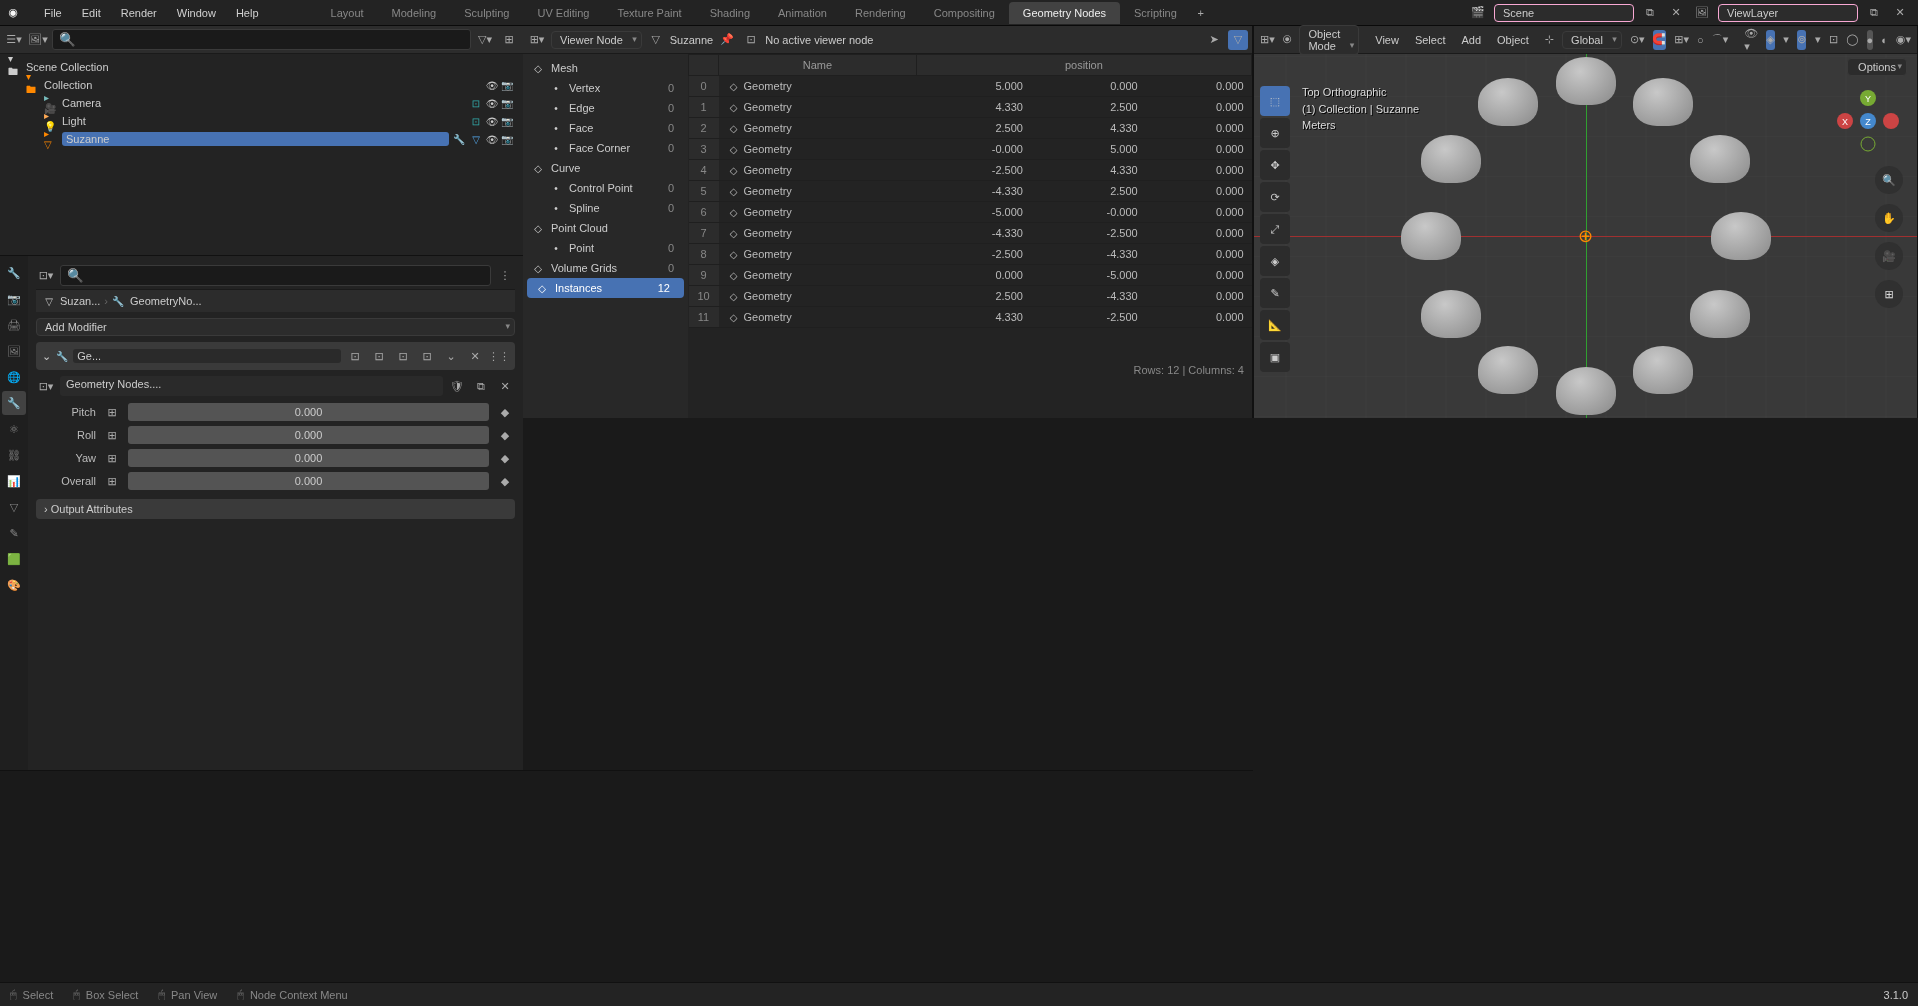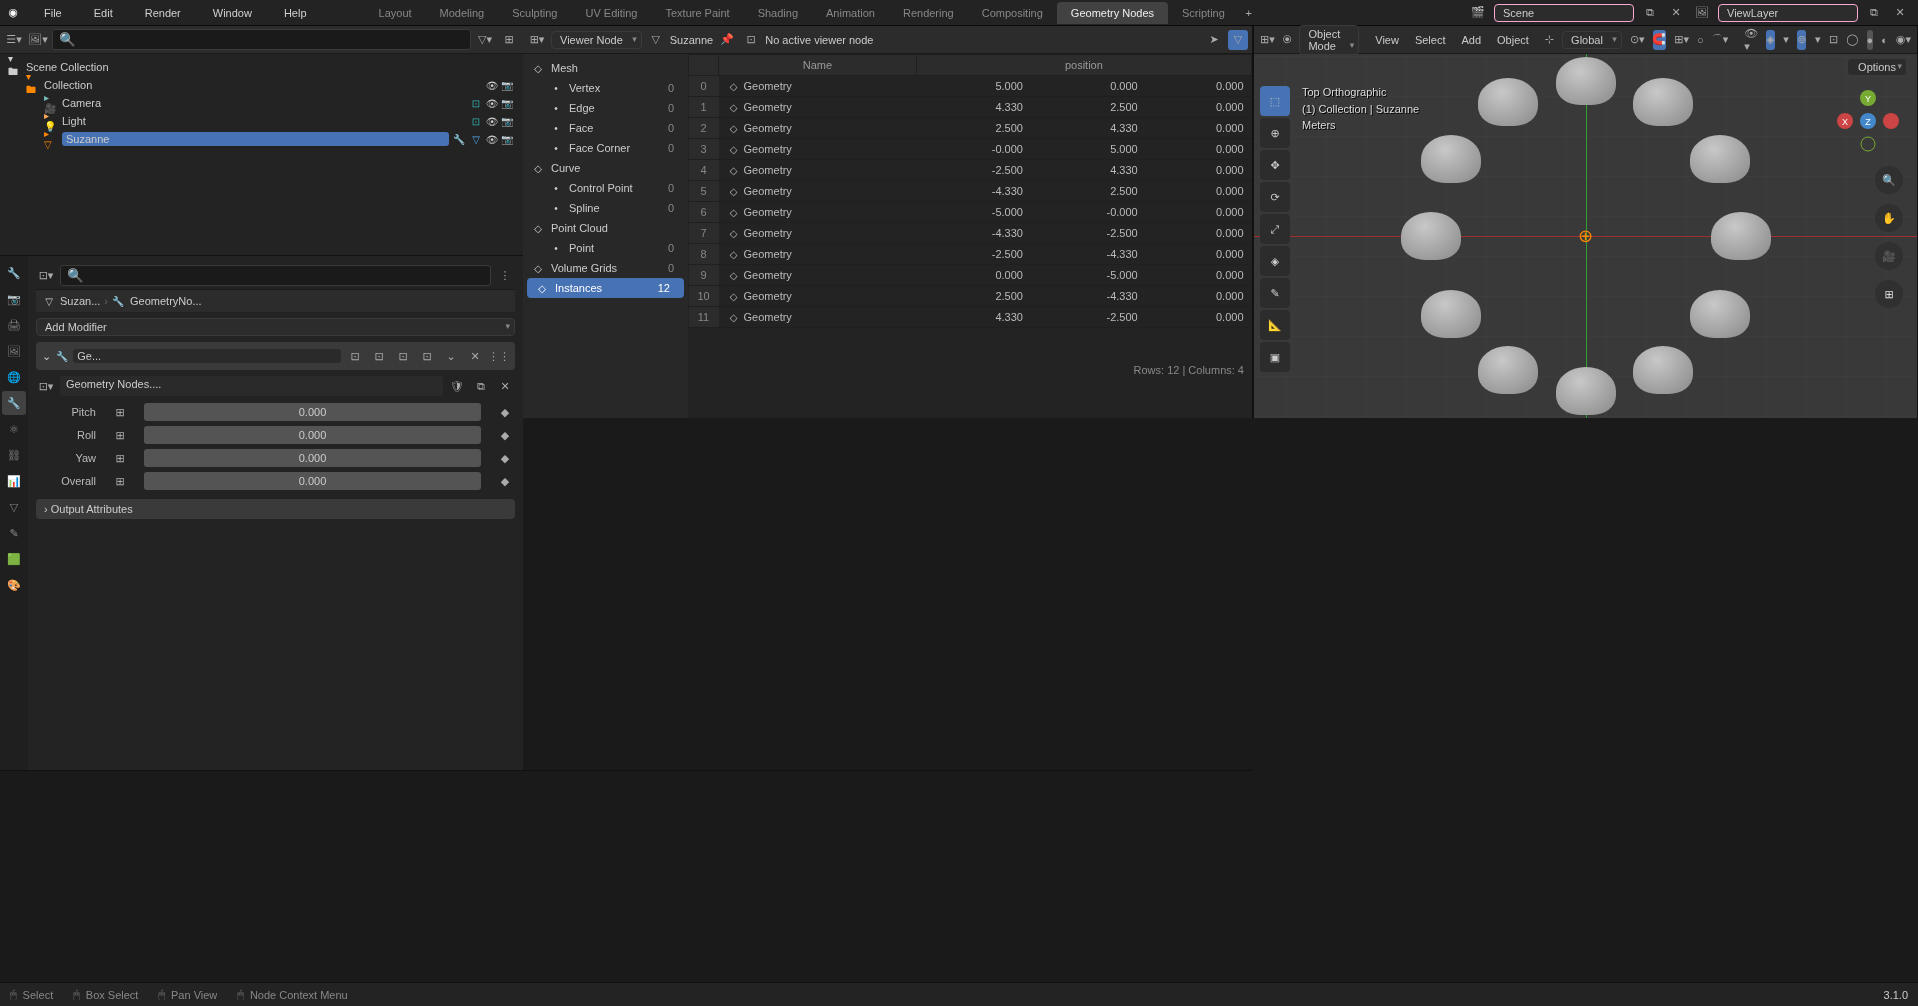--- a/index.html
+++ b/index.html
@@ -1,21 +1,21 @@
 <!DOCTYPE html>
 <html><head>
 <meta charset="utf-8">
 <style>
 * { margin: 0; padding: 0; box-sizing: border-box; font-family: -apple-system, BlinkMacSystemFont, "Segoe UI", sans-serif; }
 body { background: #1a1a1a; color: #ccc; font-size: 11px; overflow: hidden; width: 1918px; height: 1006px; }
 
 
 .topbar { height: 26px; background: #232323; display: flex; align-items: center; border-bottom: 1px solid #0a0a0a; }
 .topbar .logo { width: 26px; height: 26px; display: flex; align-items: center; justify-content: center; color: #fafafa; }
-.topbar .menu { display: flex; gap: 12px; padding: 0 8px; }
+.topbar .menu { display: flex; gap: 0; padding: 0 8px; }
 .topbar .menu span { padding: 4px 10px; cursor: pointer; color: #d0d0d0; }
 .topbar .tabs { display: flex; margin-left: 40px; }
 .topbar .tabs span { padding: 5px 14px; color: #888; cursor: pointer; }
 .topbar .tabs span.active { background: #424242; color: #eee; border-radius: 4px 4px 0 0; }
 .topbar .right { margin-left: auto; display: flex; align-items: center; gap: 6px; padding-right: 8px; }
 .scene-box { background: #2c2c2c; border: 1px solid #f9a8d4; border-radius: 4px; padding: 2px 8px; display: flex; align-items: center; gap: 6px; min-width: 140px; }
 .icon-btn { width: 20px; height: 20px; display: inline-flex; align-items: center; justify-content: center; color: #aaa; border-radius: 3px; }
 
 
 .main-grid { display: grid; grid-template-columns: 523px 730px 665px; grid-template-rows: 392px 352px; height: 744px; }
@@ -66,21 +66,21 @@
 .tree-row .indent { width: 14px; }
 .tree-row .label { flex: 1; }
 .tree-row .icons { display: flex; gap: 2px; }
 .tree-row.active .label { background: #4772b3; padding: 1px 4px; border-radius: 3px; }
 .tree-icon { width: 14px; height: 14px; display: inline-flex; align-items: center; justify-content: center; font-size: 10px; }
 .properties { flex: 1; display: flex; }
 .prop-tabs { width: 28px; background: #1f1f1f; display: flex; flex-direction: column; padding-top: 4px; }
 .prop-tab { width: 24px; height: 24px; margin: 1px 2px; display: flex; align-items: center; justify-content: center; color: #888; border-radius: 3px; }
 .prop-tab.active { background: #424242; color: #5da5e8; }
 .prop-body { flex: 1; padding: 6px 8px; }
-.prop-row { display: flex; align-items: center; margin: 3px 0; gap: 14px; }
+.prop-row { display: flex; align-items: center; margin: 3px 0; gap: 6px; }
 .prop-row .label { width: 60px; text-align: right; color: #bbb; }
 .num-input { flex: 1; background: #545454; border-radius: 3px; padding: 2px 8px; text-align: center; position: relative; height: 18px; line-height: 14px; }
 .breadcrumb { display: flex; align-items: center; gap: 4px; padding: 4px 6px; background: #2c2c2c; }
 .breadcrumb span { color: #ccc; }
 .breadcrumb .sep { color: #666; }
 .panel-title { background: #3a3a3a; padding: 4px 8px; border-radius: 4px; margin-bottom: 4px; }
 
 
 .node-editor { grid-column: 1 / 3; background: #1d1d1d; position: relative; border-top: 1px solid #111; overflow: hidden; }
 .node-canvas { position: absolute; inset: 54px 0 0 0; background: #232323; background-image: radial-gradient(#333 1px, transparent 1px); background-size: 20px 20px; }

